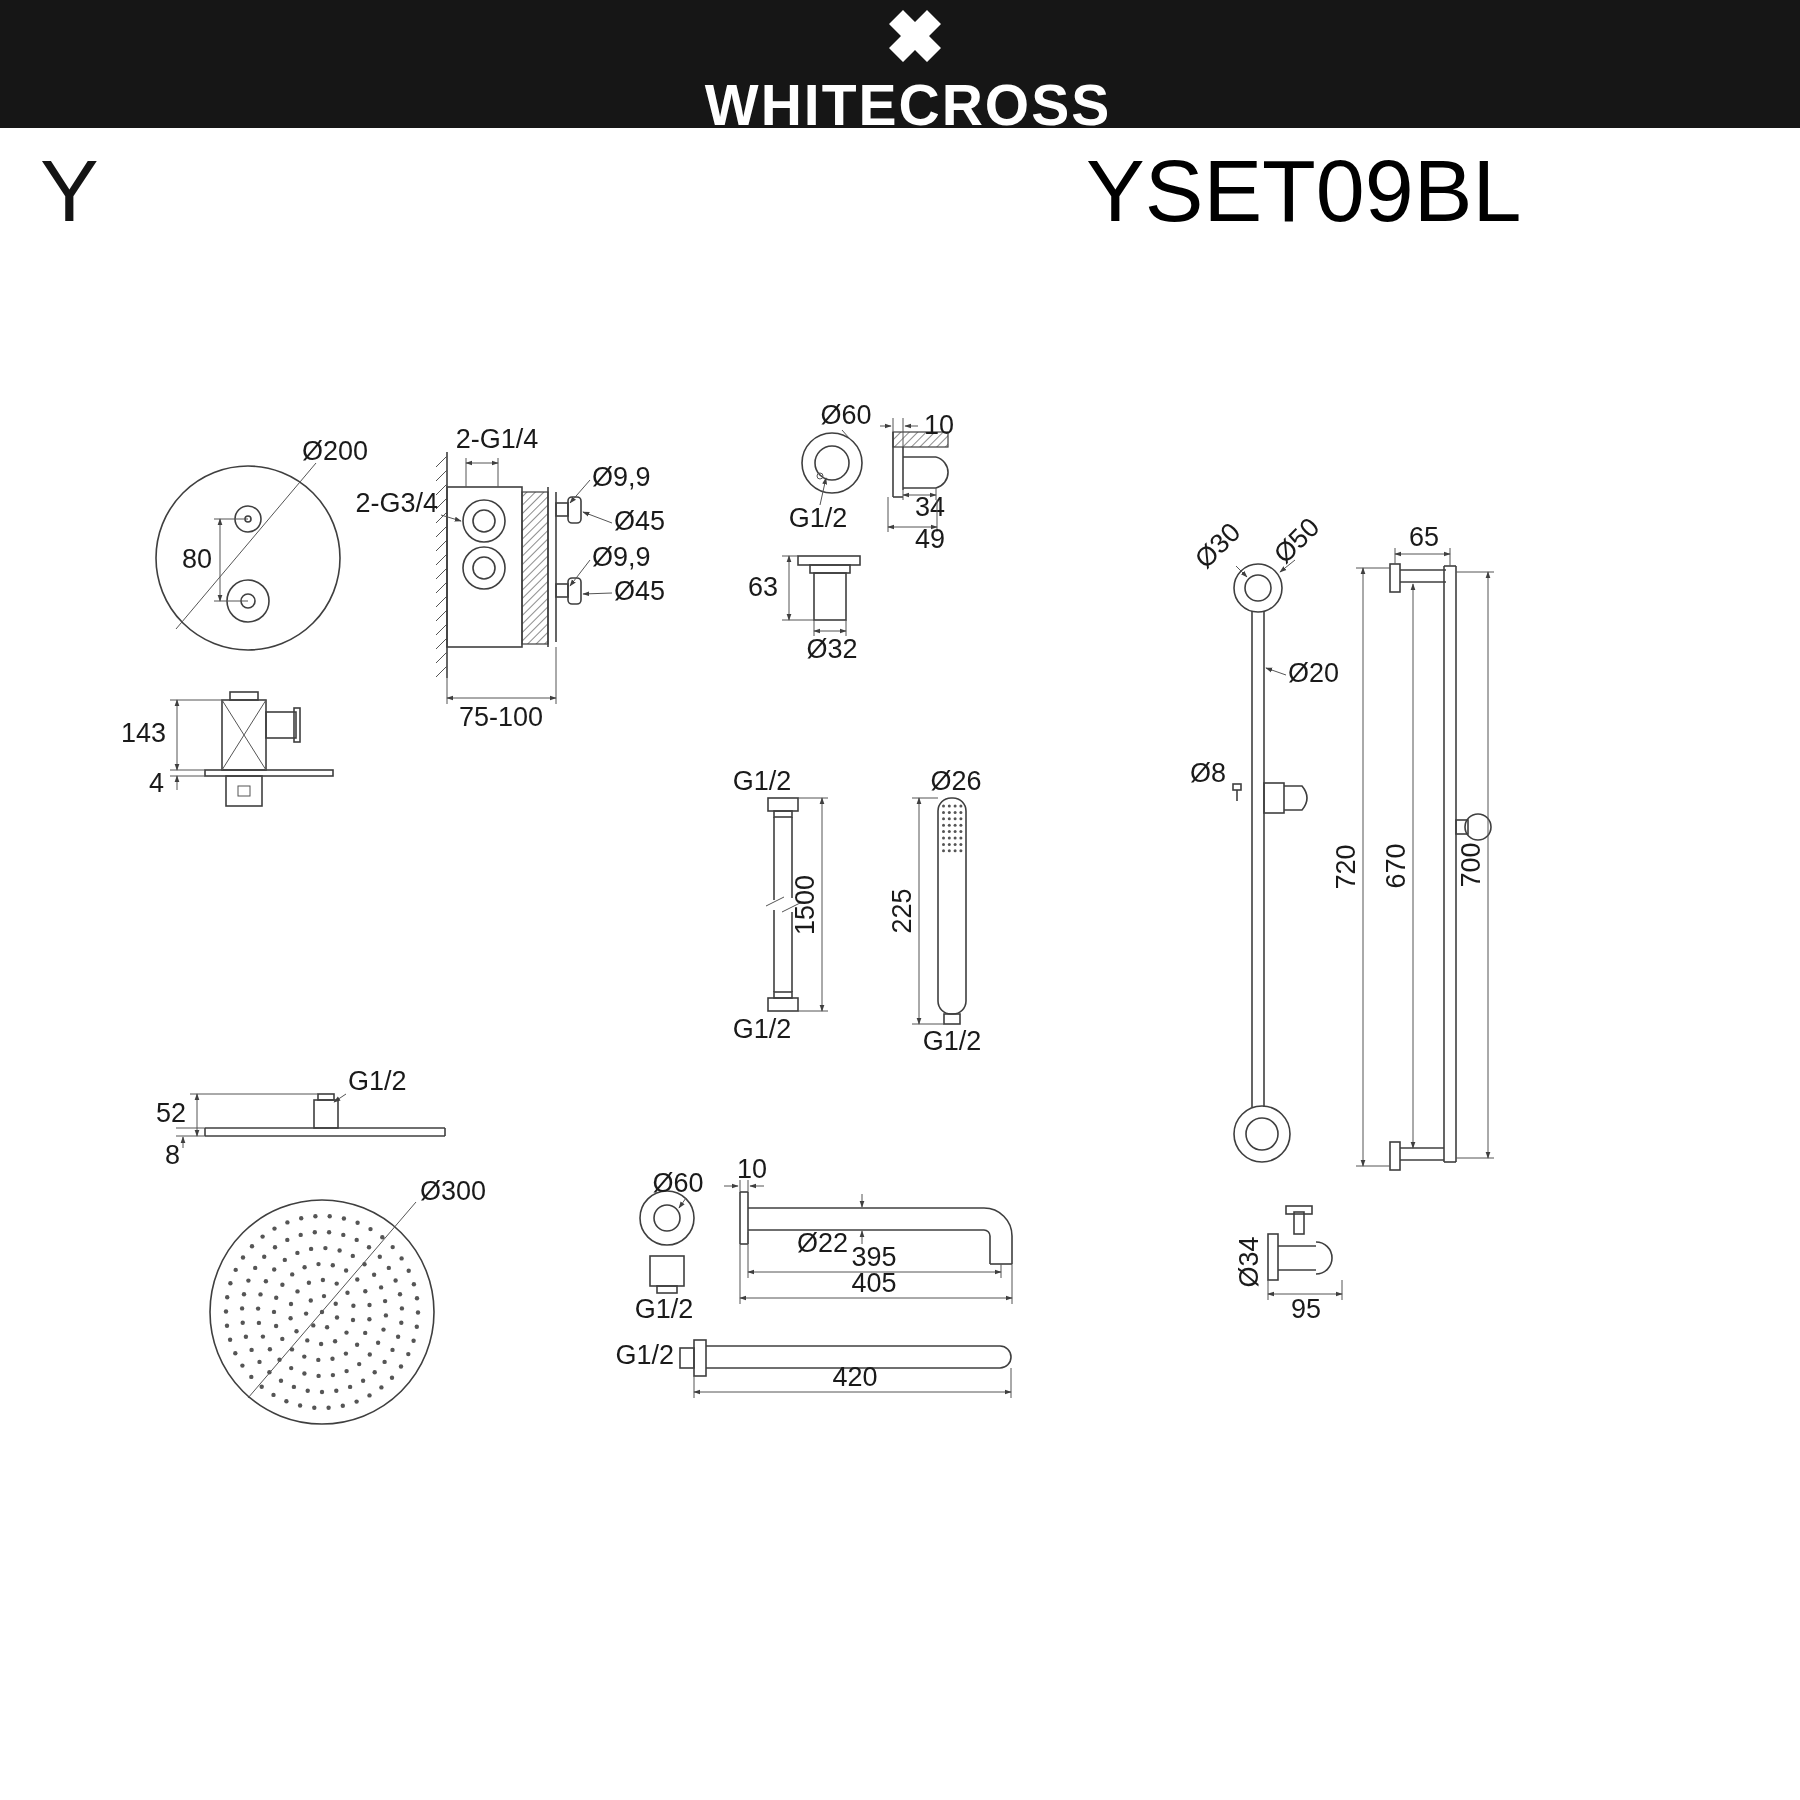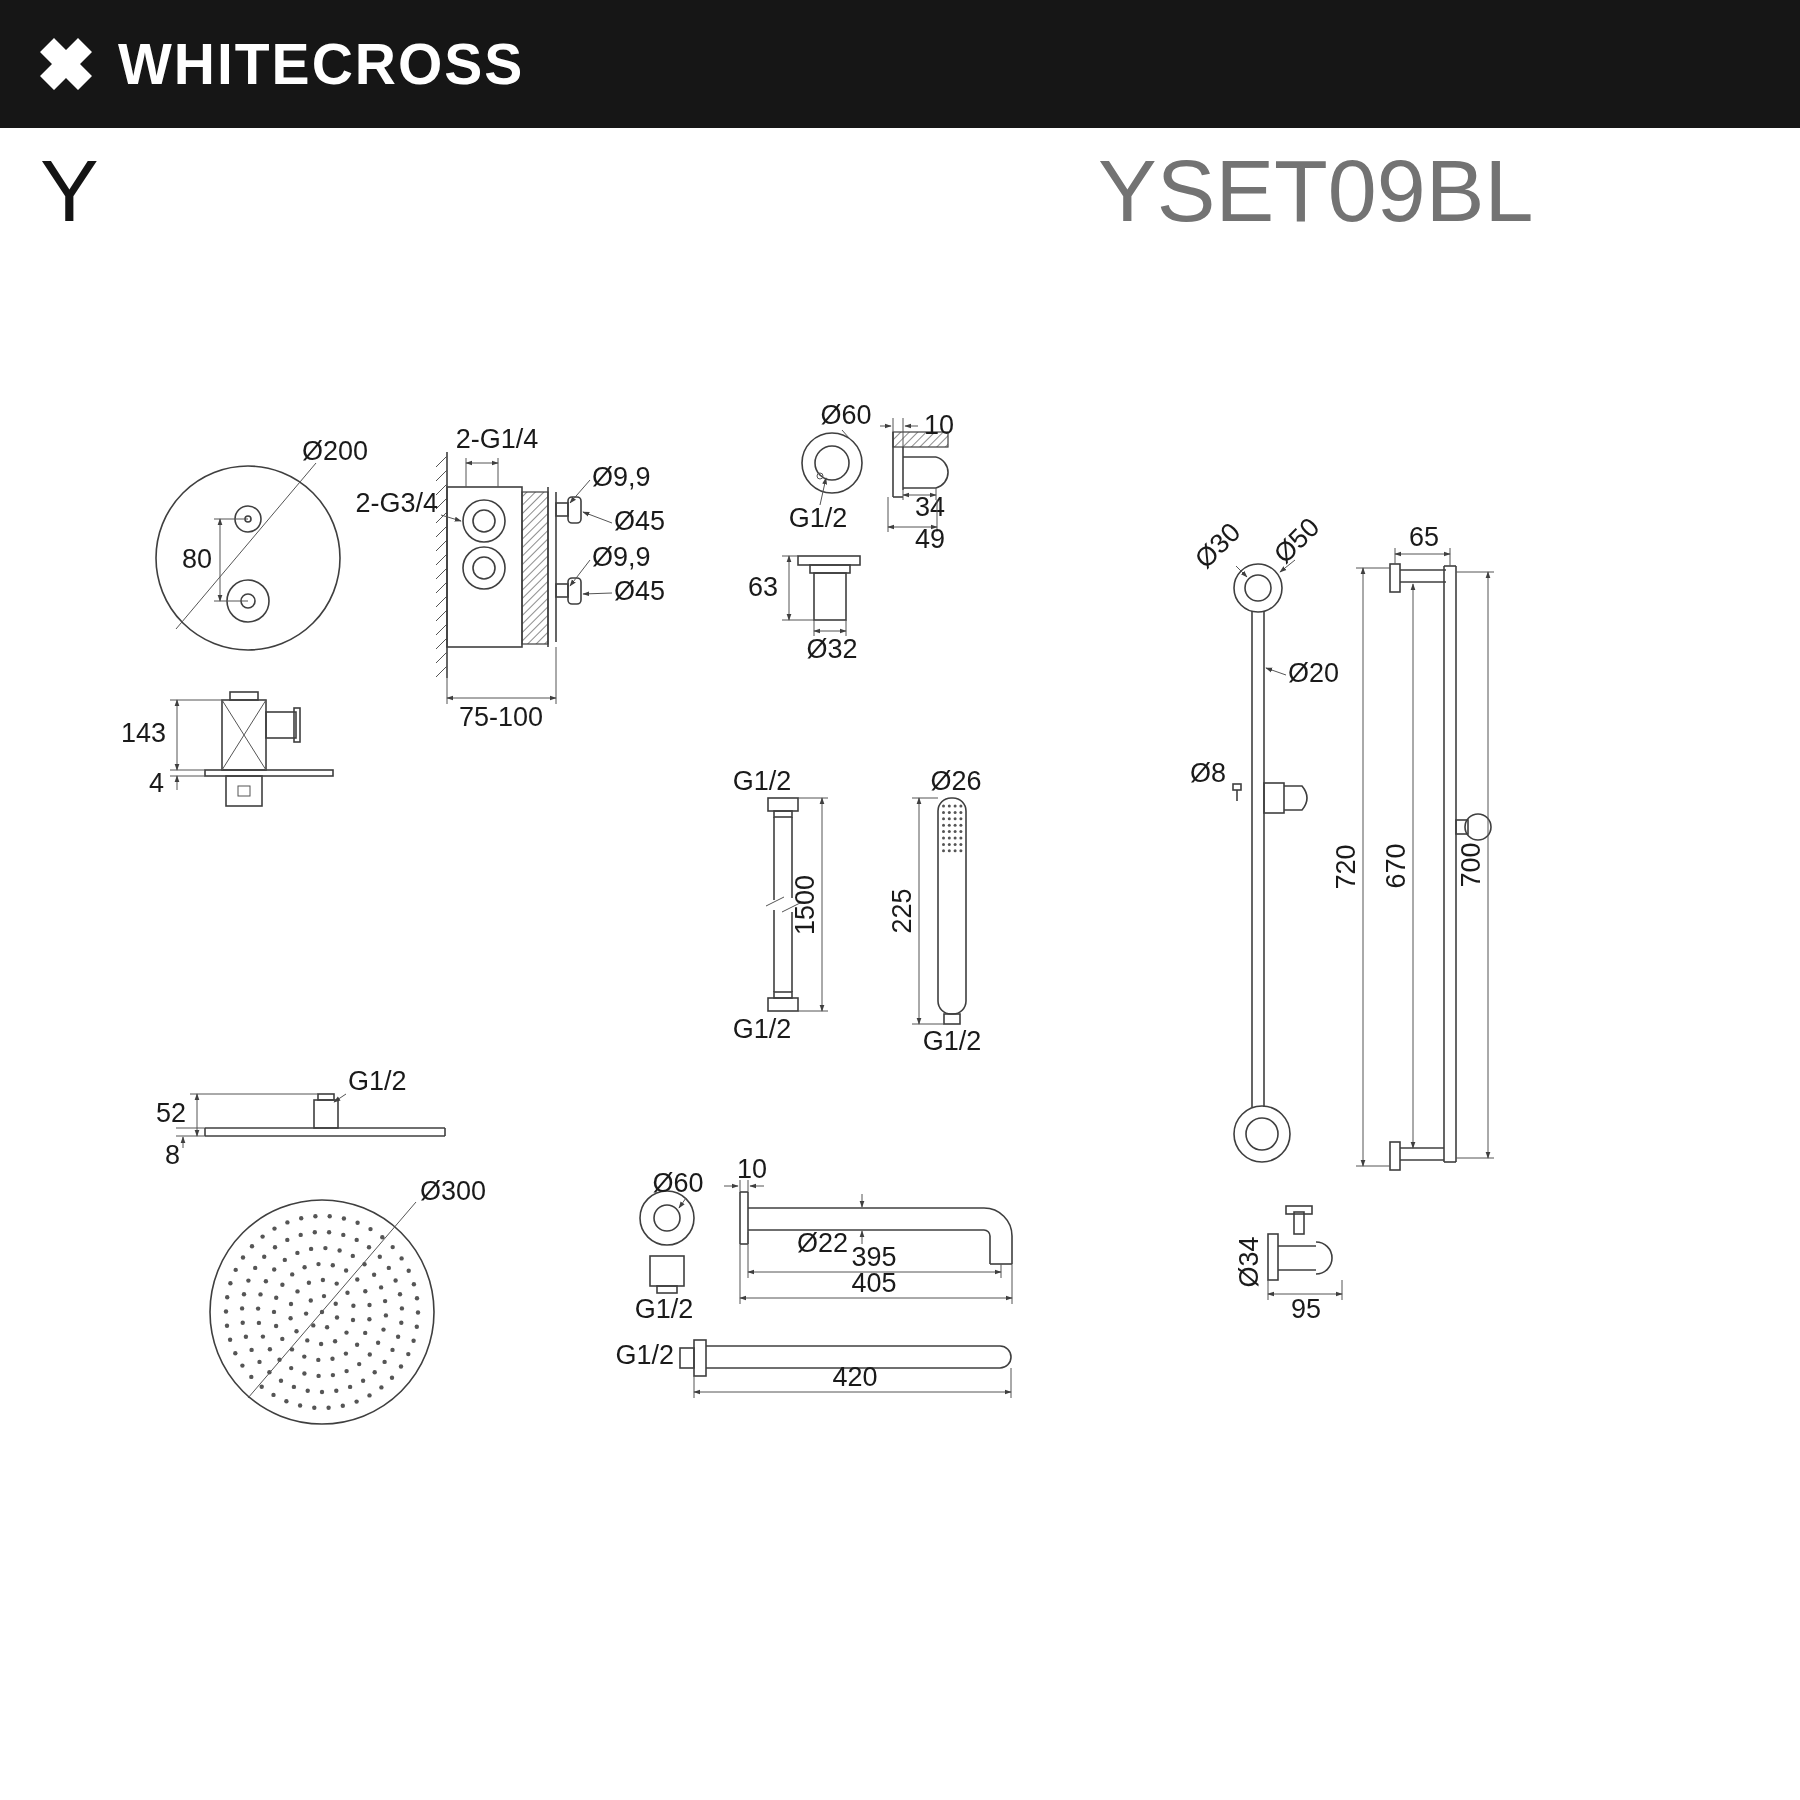--- a/index.html
+++ b/index.html
@@ -1,23 +1,23 @@
 <!DOCTYPE html>
 <html><head>
 <meta charset="utf-8">
 <style>
   html,body{margin:0;padding:0;background:#ffffff;}
   #canvas{position:relative;width:1800px;height:1800px;background:#ffffff;
           font-family:"Liberation Sans",sans-serif;overflow:hidden;}
   #header{position:absolute;top:0;left:0;width:100%;height:128px;background:#161616;
-          display:flex;align-items:center;}
+          display:flex;align-items:center;flex-direction:column;}
   #logo{margin-left:30px;flex:0 0 auto;}
   #brand{color:#ffffff;font-size:57px;font-weight:700;letter-spacing:2px;margin-left:16px;}
   #series{position:absolute;left:40px;top:140px;font-size:88px;color:#141414;}
-  #model{position:absolute;left:1086px;top:140px;font-size:88px;color:#737373;margin-left:12px;}
+  #model{position:absolute;left:1086px;top:140px;font-size:88px;color:#000000;}
   #drawing{position:absolute;top:0;left:0;}
   svg text{font-family:"Liberation Sans",sans-serif;font-size:27px;fill:#1a1a1a;}
   .ln{stroke:#3f3f3f;stroke-width:1.6;fill:none;}
   .thin{stroke:#555555;stroke-width:1;fill:none;}
   .fillh{fill:url(#hatch);stroke:#3f3f3f;stroke-width:1.2;}
 </style>
 </head>
 <body>
 
 <div id="canvas">

